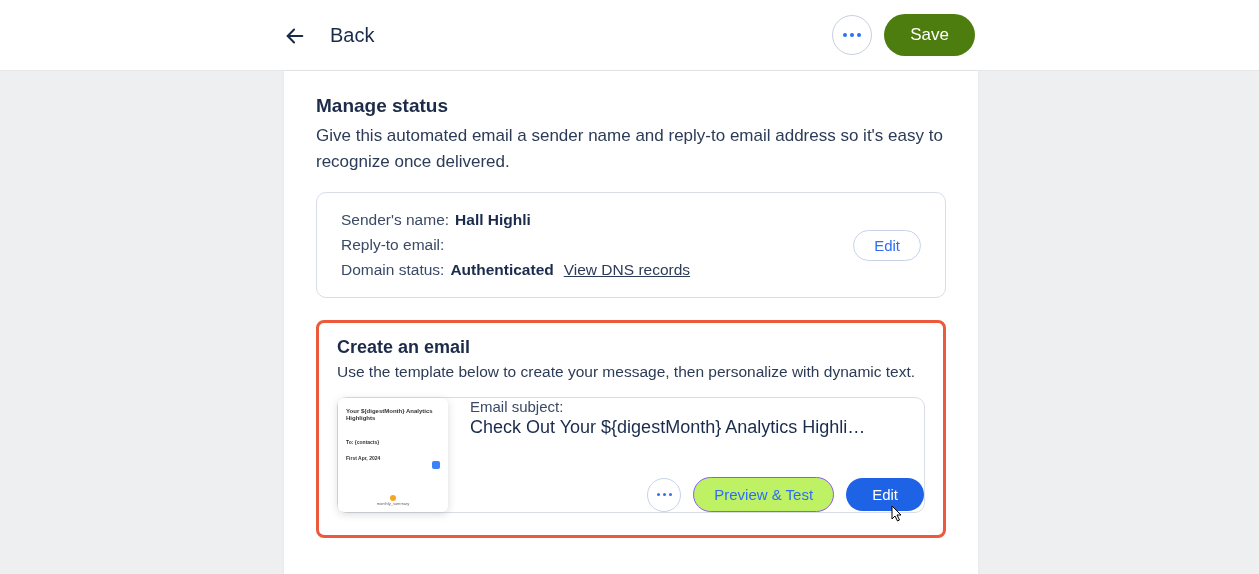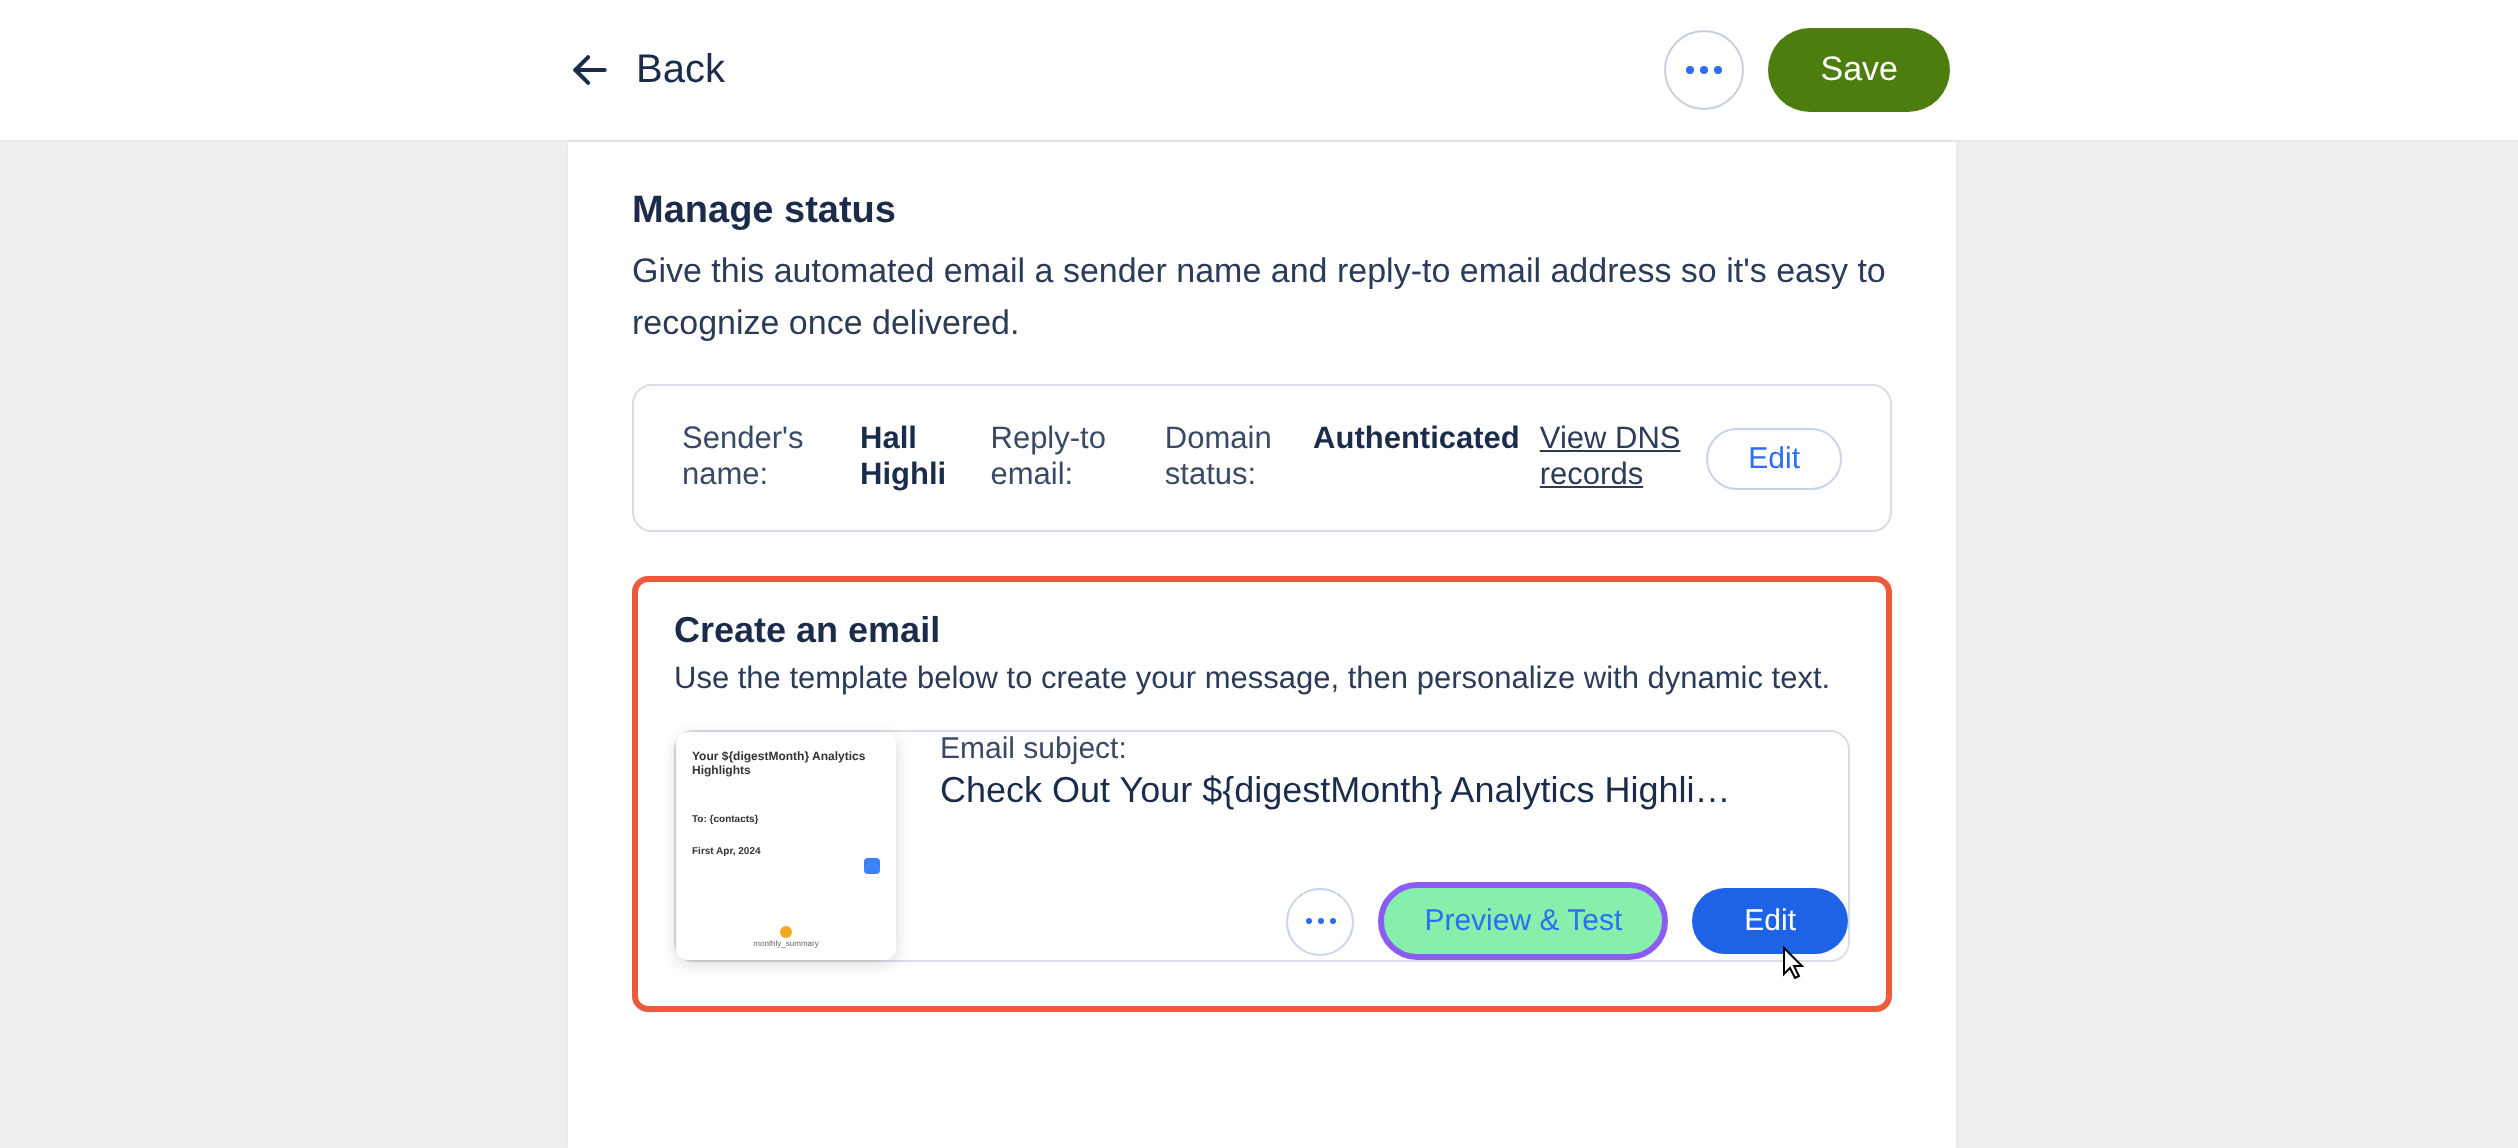--- a/index.html
+++ b/index.html
@@ -15,22 +15,22 @@
     background: #fff;
     height: 71px;
     border-bottom: 1px solid #e5e7eb;
     display: flex;
     align-items: center;
     justify-content: space-between;
     padding: 0 284px 0 284px;
   }
   .back-group {
     display: flex;
-    align-items: flex-start;
-    gap: 12px;
+    align-items: flex-end;
+    gap: 24px;
     cursor: pointer;
   }
   .back-arrow svg { display:block; }
   .back-label {
     font-size: 20px;
     font-weight: 500;
     color: #1a2b4c;
   }
   .topbar-actions {
     display: flex;
@@ -83,21 +83,21 @@
   }
 
   .details-box {
     border: 1px solid #d9dee6;
     border-radius: 10px;
     padding: 18px 24px;
     display: flex;
     justify-content: space-between;
     align-items: center;
   }
-  .details-rows { display:flex; flex-direction: row; gap: 7px; font-size: 15.5px; color:#2c3b57;}
+  .details-rows { display:flex; flex-direction: column; gap: 7px; font-size: 15.5px; color:#2c3b57;}
   .detail-row { display:flex; gap:6px; align-items:baseline;}
   .detail-label { color:#3a4a66; }
   .detail-value { font-weight:700; color:#1a2b4c; }
   .dns-link { text-decoration: underline; cursor:pointer; color:#2c3b57; margin-left:4px;}
   .pill-btn {
     border: 1px solid #c8d3ea;
     background: #fff;
     color: #2e6ef5;
     padding: 6px 20px;
     border-radius: 20px;
@@ -155,22 +155,22 @@
   .small-circle {
     width:34px; height:34px;
     border-radius:50%;
     border:1px solid #c8d3ea;
     background:#fff;
     display:flex; align-items:center; justify-content:center;
     cursor:pointer;
   }
   .small-circle .dots span { width:3px; height:3px; background:#2e6ef5;}
   .preview-btn {
-    border:3px solid #8b5cf6;
-    background:#86efac;
+    border:1px solid #8b5cf6;
+    background:#bef264;
     color:#2e6ef5;
     padding: 8px 20px;
     border-radius:20px;
     font-size:15px;
     cursor:pointer;
   }
   .edit-btn {
     border:none;
     background:#1e62e6;
     color:#fff;

